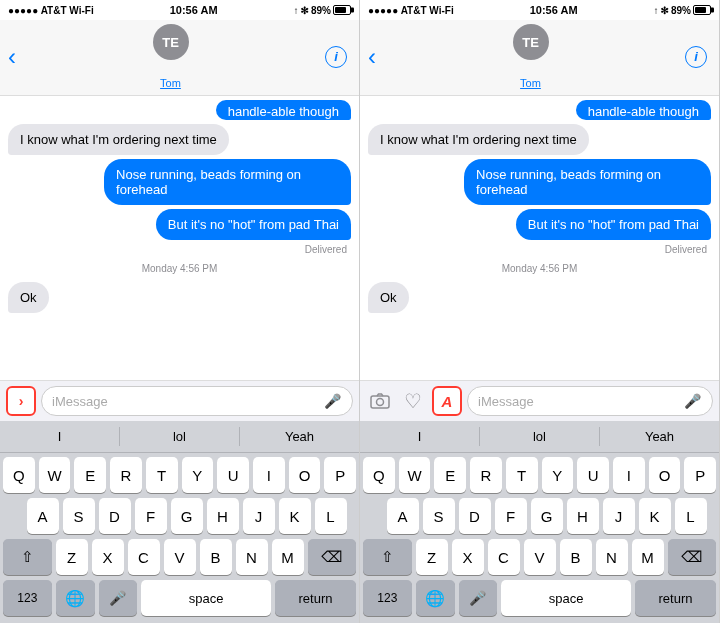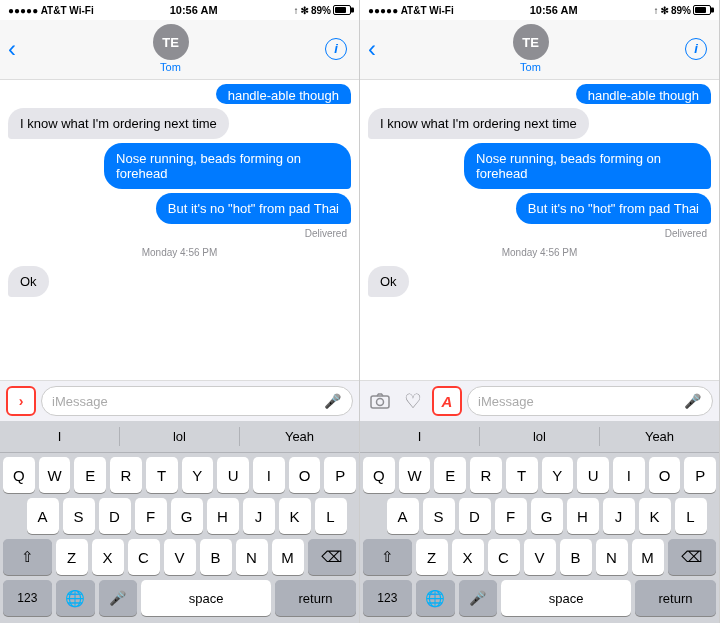--- a/index.html
+++ b/index.html
@@ -56,21 +56,22 @@
       display: flex;
       align-items: center;
       justify-content: center;
       color: #fff;
       font-size: 13px;
       font-weight: 600;
     }
     .contact-name {
       font-size: 11px;
       color: #007AFF;
-      margin-top: 1px;
+      margin-top: 17px;
+      text-decoration: underline;
     }
     .info-btn {
       width: 22px;
       height: 22px;
       border-radius: 50%;
       border: 1.5px solid #007AFF;
       color: #007AFF;
       display: flex;
       align-items: center;
       justify-content: center;

